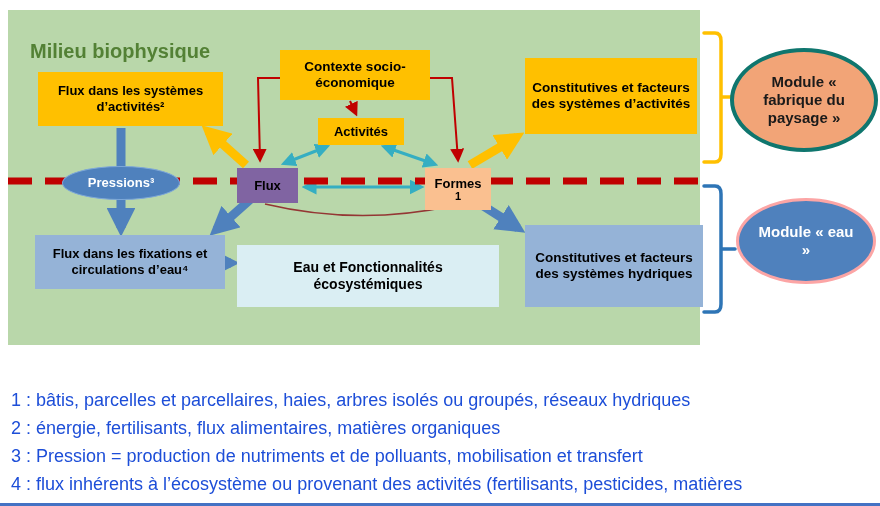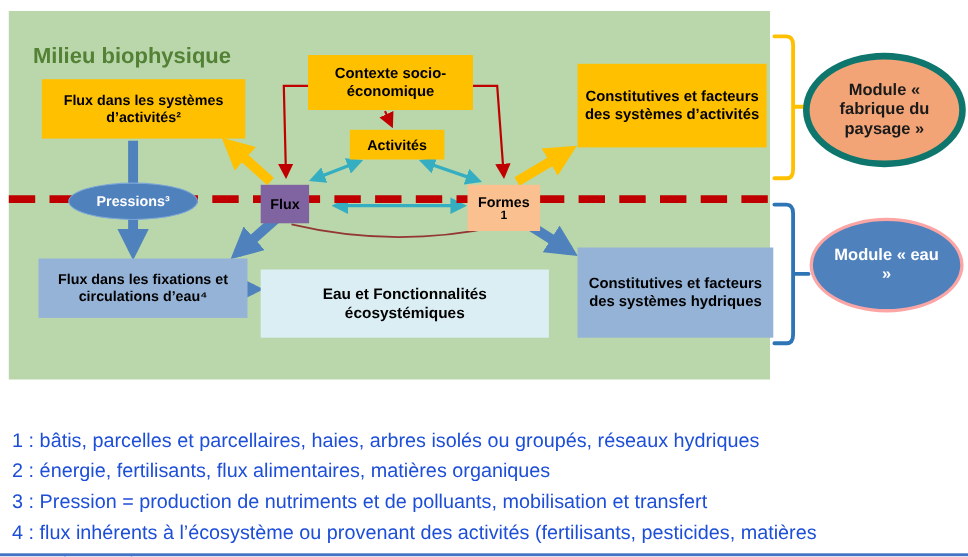--- a/index.html
+++ b/index.html
@@ -11,21 +11,21 @@
   .arrows { position:absolute; left:0; top:0; width:880px; height:506px; z-index:1; pointer-events:none; }
   .box { position:absolute; z-index:2; display:flex; flex-direction:column; align-items:center; justify-content:center;
          text-align:center; font-weight:bold; color:#000; padding:3px 6px; line-height:1.22; font-size:13px; }
   .orange   { background:#ffc000; }
   .bluebox  { background:#95b3d7; }
   .lightblue{ background:#daeef3; }
   .purple   { background:#8064a2; }
   .peach    { background:#fac090; }
   .ellipse  { border-radius:50%; }
   .pressions { background:#4f81bd; color:#ffffff; border:1px solid #7da7d8; }
-  .module-fabrique { background:#f2a477; border:6px solid #0f766e; color:#1a1a1a; font-size:15px; padding:8px 14px;text-align:center; }
+  .module-fabrique { background:#f2a477; border:4px solid #0f766e; color:#1a1a1a; font-size:15px; padding:8px 14px;text-align:center; }
   .module-eau { background:#4f81bd; border:3px solid #fca5a5; color:#ffffff; font-size:15px; padding:8px 14px; }
   .formes-note { font-size:11px; font-weight:bold; line-height:1; }
   .footnotes { position:absolute; left:11px; top:386px; width:830px; z-index:2; color:#1d4ed8; font-size:18px; }
   .footnotes p { line-height:28px; }
   .bottom-bar { position:absolute; left:0; right:0; bottom:0; height:3px; background:#4472c4; z-index:3; }
 </style>
 </head>
 <body>
 
 <div class="stage">
@@ -74,21 +74,21 @@
   </svg>
 
   <div class="box orange" style="left:38px; top:72px; width:185px; height:54px;">Flux dans les systèmes d’activités²</div>
 
   <div class="box orange" style="left:280px; top:50px; width:150px; height:50px; font-size:13.5px;">Contexte socio-économique</div>
 
   <div class="box orange" style="left:318px; top:118px; width:86px; height:27px;">Activités</div>
 
   <div class="box orange" style="left:525px; top:58px; width:172px; height:76px; font-size:13.5px;">Constitutives et facteurs des systèmes d’activités</div>
 
-  <div class="box purple" style="left:237px; top:168px; width:44px; height:35px;">Flux</div>
+  <div class="box purple" style="left:237px; top:168px; width:61px; height:35px;">Flux</div>
 
   <div class="box peach" style="left:425px; top:168px; width:66px; height:42px;">
     <span>Formes</span>
     <span class="formes-note">1</span>
   </div>
 
   <div class="box bluebox" style="left:35px; top:235px; width:190px; height:54px;">Flux dans les fixations et circulations d’eau⁴</div>
 
   <div class="box ellipse pressions" style="left:62px; top:166px; width:118px; height:34px;">Pressions³</div>
 

